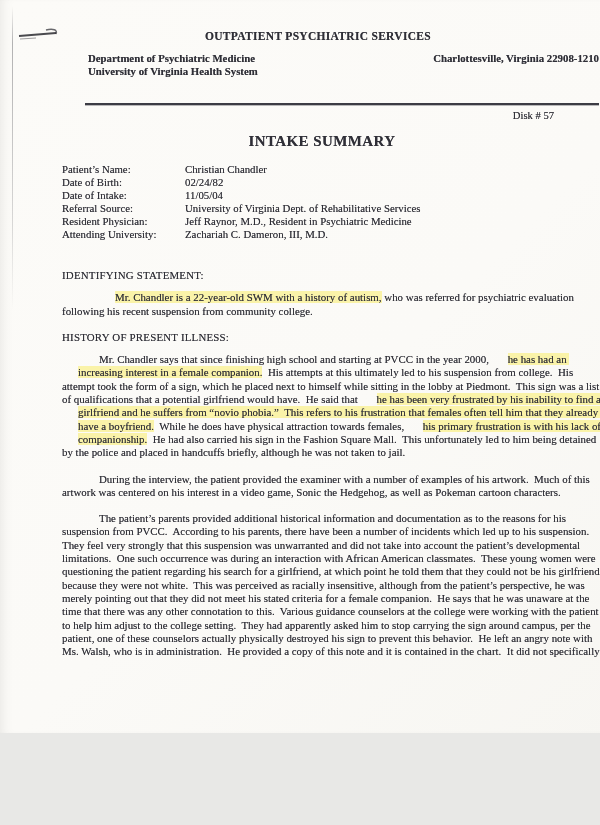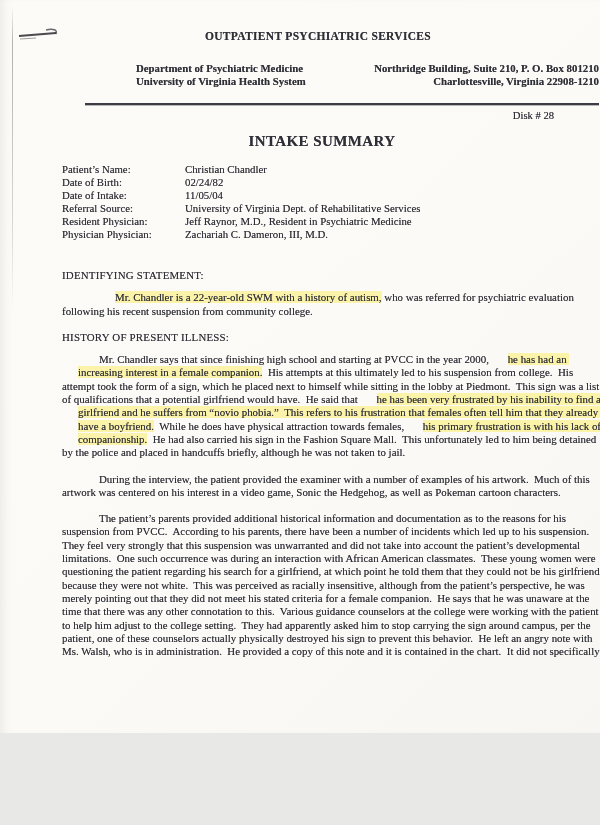--- a/index.html
+++ b/index.html
@@ -19,22 +19,22 @@
   
   .edge-left { position:absolute; left:12px; top:6px; width:1px; height:305px;
     background:linear-gradient(to bottom, rgba(90,90,95,0), rgba(90,90,95,0.45) 12%, rgba(90,90,95,0.22) 72%, rgba(90,90,95,0)); }
   .fold-line { position:absolute; left:0; right:0; top:774px; height:1px;
     background:linear-gradient(to right, rgba(110,110,115,0.12), rgba(110,110,115,0.45) 28%, rgba(110,110,115,0.42) 72%, rgba(110,110,115,0.12)); }
   .corner-mark { position:absolute; left:16px; top:26px; }
 
   
   .letterhead-title { position:absolute; top:30px; left:0; right:0; text-align:center;
     font-weight:bold; font-size:11.5px; letter-spacing:0.3px; }
-  .letterhead-row { position:absolute; top:62px; left:88px; right:37px;
-    display:flex; justify-content:space-between; font-weight:bold; font-size:10.8px; line-height:13px;margin-left:48px; }
+  .letterhead-row { position:absolute; top:52px; left:88px; right:37px;
+    display:flex; justify-content:space-between; font-weight:bold; font-size:10.8px; line-height:13px; }
   .lh-left { text-align:left; }
   .lh-right { text-align:right; }
 
   .rule { position:absolute; top:103px; left:85px; right:37px; height:2px;
     background:#3c3c44; box-shadow:0 1px 0 rgba(60,60,68,0.35); }
   .disk { position:absolute; top:110px; right:82px; font-size:10.6px; }
   .doc-title { position:absolute; top:133px; left:8px; right:0; text-align:center;
     font-weight:bold; font-size:15px; letter-spacing:0.4px; }
 
   
@@ -64,27 +64,26 @@
   <div class="edge-left"></div>
   <div class="fold-line"></div>
 
   <div class="letterhead-title">OUTPATIENT PSYCHIATRIC SERVICES</div>
   <div class="letterhead-row">
     <div class="lh-left">
       <div>Department of Psychiatric Medicine</div>
       <div>University of Virginia Health System</div>
     </div>
     <div class="lh-right">
-      <div>Northridge Building, Suite 210, P. O. Box 801210</div>
       <div>Charlottesville, Virginia  22908-1210</div>
     </div>
   </div>
 
   <div class="rule"></div>
-  <div class="disk">Disk # 28</div>
+  <div class="disk">Disk # 57</div>
   <div class="doc-title">INTAKE SUMMARY</div>
 
   <div class="info-table">
     <div class="info-row">
       <span class="info-label">Patient’s Name:</span>
       <span class="info-value">Christian Chandler</span>
     </div>
     <div class="info-row">
       <span class="info-label">Date of Birth:</span>
       <span class="info-value">02/24/82</span>
@@ -95,21 +94,21 @@
     </div>
     <div class="info-row">
       <span class="info-label">Referral Source:</span>
       <span class="info-value">University of Virginia Dept. of Rehabilitative Services</span>
     </div>
     <div class="info-row">
       <span class="info-label">Resident Physician:</span>
       <span class="info-value">Jeff Raynor, M.D., Resident in Psychiatric Medicine</span>
     </div>
     <div class="info-row">
-      <span class="info-label">Physician Physician:</span>
+      <span class="info-label">Attending University:</span>
       <span class="info-value">Zachariah C. Dameron, III, M.D.</span>
     </div>
   </div>
 
   <div class="body-copy">
     <div class="section">
       <p class="sec-heading">IDENTIFYING STATEMENT:</p>
       <p class="para"><span class="hl" style="background: rgba(250, 242, 160, 0.9);">Mr. Chandler is a 22-year-old SWM with a history of autism,</span><span> who was referred for psychiatric evaluation following his recent suspension from community college.</span></p>
     </div>
     <div class="section">

